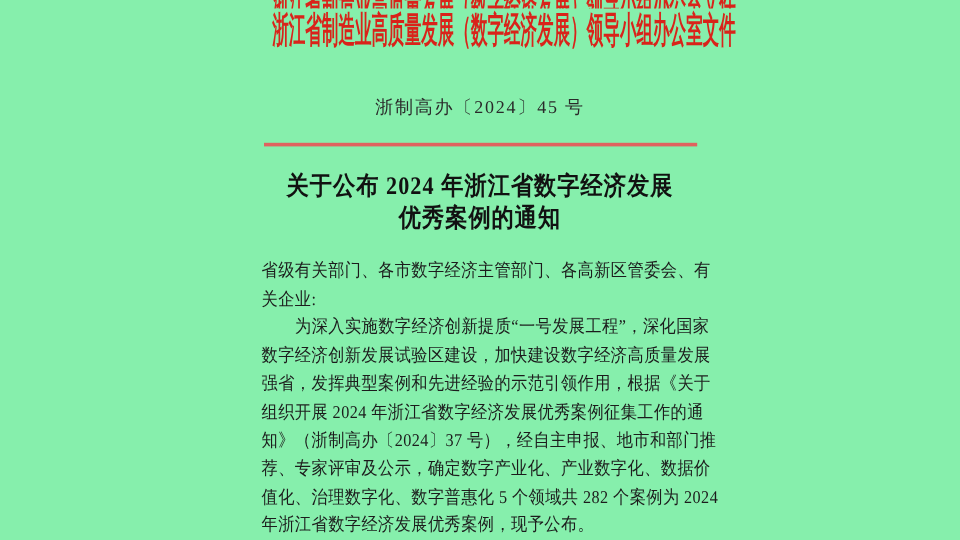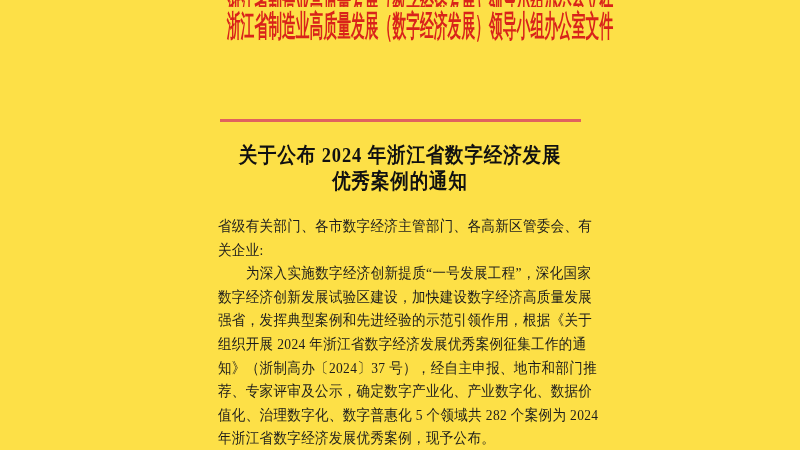--- a/index.html
+++ b/index.html
@@ -9,21 +9,21 @@
   }
   html, body {
     margin: 0;
     padding: 0;
     background: #ffffff;
   }
   .page {
     position: relative;
     width: 800px;
     height: 450px;
-    background: #fde047;
+    background: #86efac;
     overflow: hidden;
     font-family: "Liberation Serif", "DejaVu Serif", serif;
   }
   
   .header-clip {
     position: absolute;
     top: 0; left: 0; right: 0;
     height: 7px;
     overflow: hidden;
     text-align: center;
@@ -103,20 +103,21 @@
 <div class="page">
 
   <div class="header-clip">
     <span class="header-text">浙江省制造业高质量发展（数字经济发展）领导小组办公室文件</span>
   </div>
 
   <div class="header-main">
     <span class="header-text">浙江省制造业高质量发展（数字经济发展）领导小组办公室文件</span>
   </div>
 
+  <div class="doc-number">浙制高办〔2024〕45 号</div>
 
   <div class="red-line"></div>
 
   <div class="title">
     <div>关于公布 2024 年浙江省数字经济发展</div>
     <div>优秀案例的通知</div>
   </div>
 
   <div class="body-block">
     <div class="bline">省级有关部门、各市数字经济主管部门、各高新区管委会、有</div>

